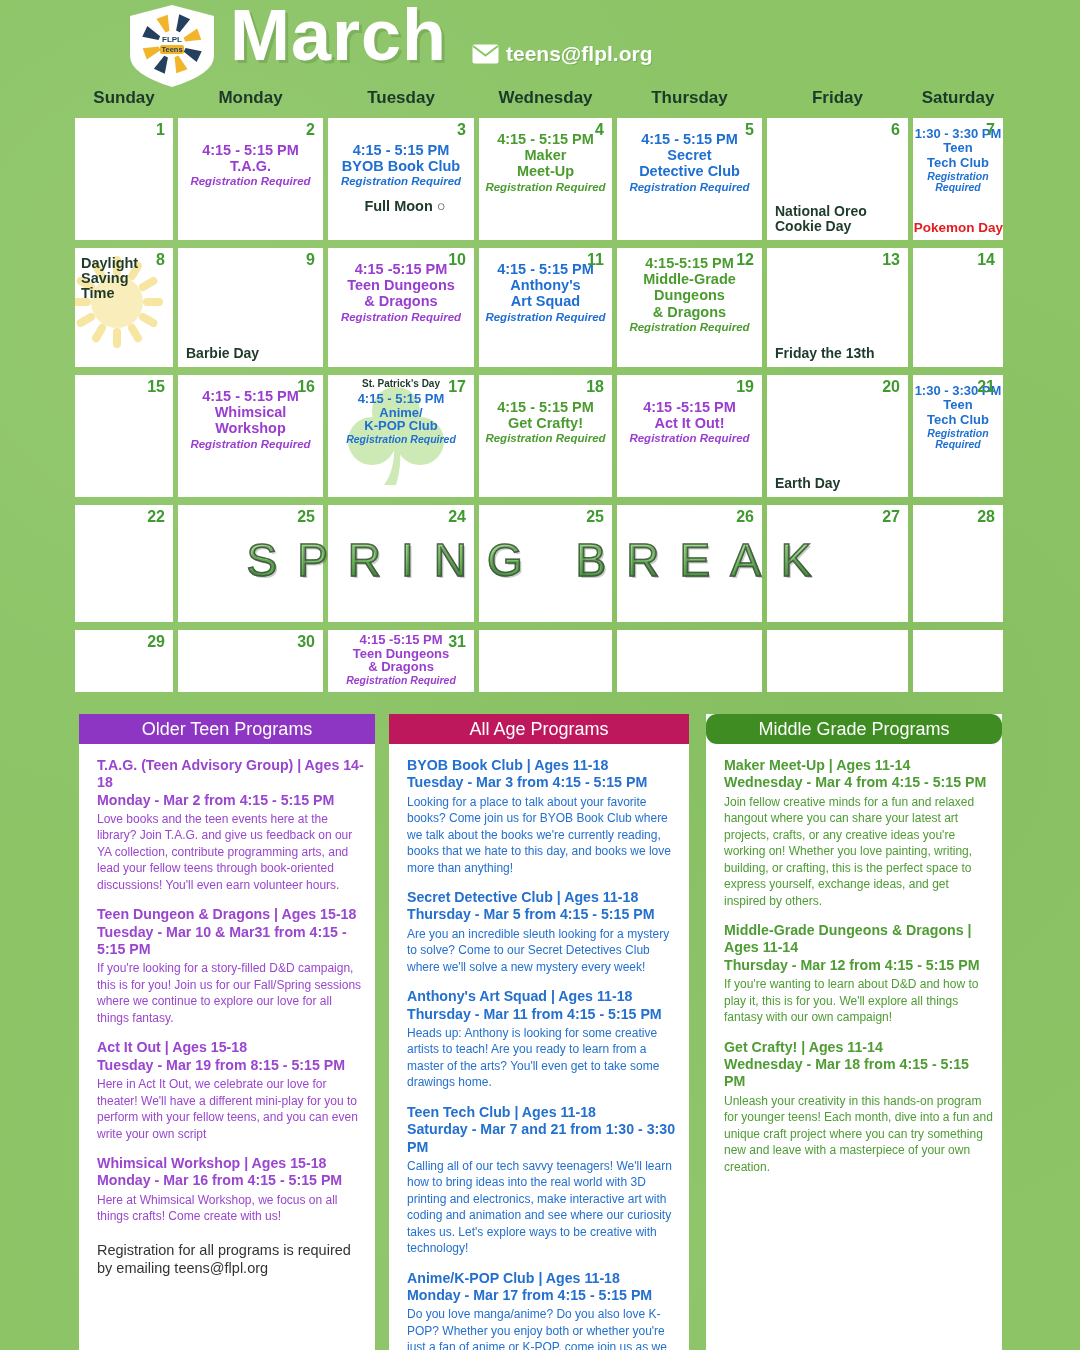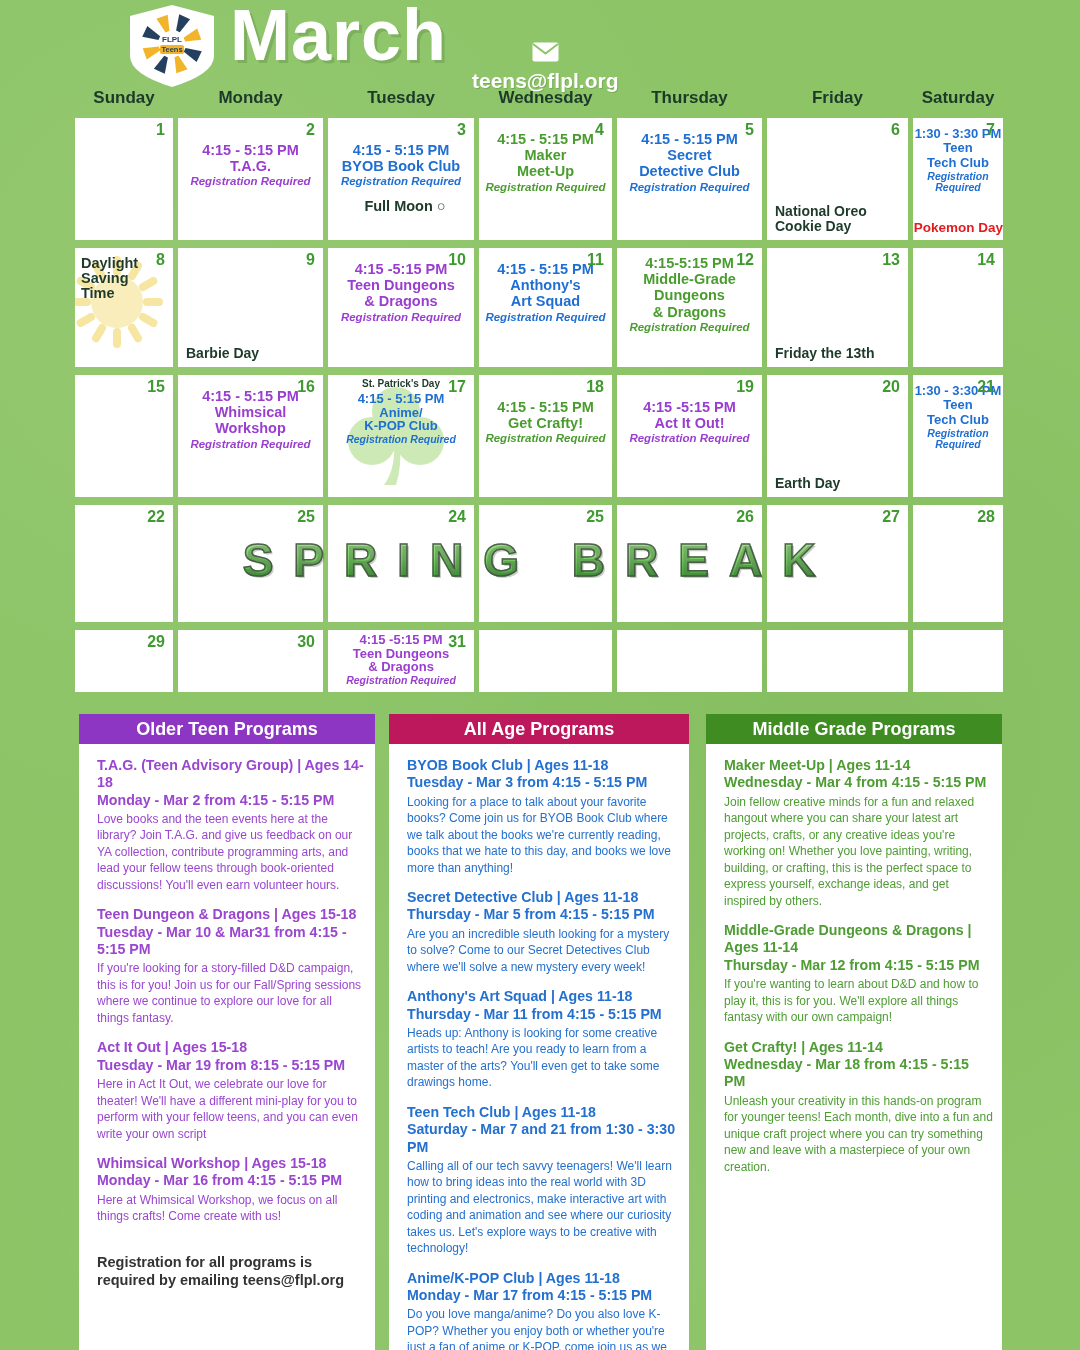--- a/index.html
+++ b/index.html
@@ -9,21 +9,21 @@
     background-color:#8cc466;
     background-image:
       radial-gradient(circle at 18% 22%, rgba(255,255,255,.07), transparent 42%),
       radial-gradient(circle at 78% 55%, rgba(30,90,20,.06), transparent 45%),
       radial-gradient(circle at 45% 85%, rgba(255,255,255,.05), transparent 40%);
   }
   
   .logo{position:absolute;left:128px;top:4px;width:88px;height:84px;}
   .title{position:absolute;left:230px;top:-6px;font-size:72px;font-weight:800;color:#fff;
          letter-spacing:1px;text-shadow:3px 3px 0 rgba(40,80,30,.18);}
-  .emailwrap{position:absolute;left:472px;top:42px;display:flex;align-items:center;gap:7px;flex-direction:column;}
+  .emailwrap{position:absolute;left:472px;top:42px;display:flex;align-items:center;gap:7px;}
   .emailwrap svg{display:block;}
   .email{font-size:21px;font-weight:700;color:#fff;text-shadow:1px 1px 0 rgba(40,80,30,.2);}
   
   .grid7{position:absolute;left:75px;display:grid;grid-template-columns:98px 145px 146px 133px 145px 141px 90px;column-gap:5px;}
   .dayhdr{top:88px;height:22px;}
   .dayhdr span{font-size:17px;font-weight:700;color:#1c392a;text-align:center;}
   .cal-row{align-items:stretch;}
   .row1{top:118px;height:122px;} .row2{top:248px;height:119px;} .row3{top:375px;height:122px;}
   .row4{top:505px;height:117px;} .row5{top:630px;height:62px;}
   .cal-cell{background:#fff;position:relative;overflow:hidden;}
@@ -42,38 +42,38 @@
   .note-bottom{position:absolute;left:8px;bottom:5px;font-size:14px;line-height:1.12;text-align:left;}
   .note-top-left{position:absolute;left:6px;top:8px;font-size:14.5px;line-height:1.05;text-align:left;z-index:2;}
   .note-top-center{position:relative;text-align:center;margin-top:3px;font-size:10px;z-index:1;}
   .note-inline{position:relative;text-align:center;margin:10px 0 0 8px;font-size:14.5px;z-index:1;}
   .note-red{position:absolute;left:0;right:0;bottom:5px;text-align:right;font-size:13.5px;color:#e51c1f;}
   .deco{position:absolute;z-index:0;}
   .deco-sun{left:-6px;top:6px;}
   .deco-shamrock{left:12px;top:4px;}
   .springbreak{
     position:absolute;left:75px;width:928px;top:533px;text-align:center;z-index:3;
-    font-size:46px;font-weight:700;letter-spacing:20px;white-space:nowrap;
+    font-size:46px;font-weight:400;letter-spacing:20px;white-space:nowrap;
     background:linear-gradient(180deg,#b2ef9d 0%,#7ed06a 45%,#2f8f2c 100%);
     -webkit-background-clip:text;background-clip:text;color:transparent;
     -webkit-text-stroke:1.5px rgba(70,75,70,.85);
     text-shadow:2px 2px 0 rgba(40,60,40,.25);
   }
   
   .pcol{position:absolute;top:714px;bottom:0;background:#fff;}
   .pcol1{left:79px;width:296px;} .pcol2{left:389px;width:300px;} .pcol3{left:706px;width:296px;}
-  .pbar{height:30px;line-height:30px;text-align:center;color:#fff;font-size:18px;font-weight:700;}
-  .pbar-purple{background:#8d36c3;} .pbar-blue{background:#be185d;} .pbar-green{background:#3f8d22;}
+  .pbar{height:30px;line-height:30px;text-align:center;color:#fff;font-size:18px;font-weight:400;}
+  .pbar-purple{background:#8d36c3;} .pbar-blue{background:#be185d;} .pbar-green{background:#3f8d22;border-radius:11px;}
   .pbody{padding:13px 9px 0 18px;}
   .pentry{margin-bottom:13px;}
   .p-title,.p-when{font-size:14.2px;font-weight:700;line-height:1.22;}
   .p-desc{font-size:12px;line-height:16.5px;margin-top:2px;}
   .tx-purple{color:#9a46cf;} .tx-blue{color:#2470cf;} .tx-green:{color:#4e9c33;}
   .tx-green{color:#4e9c33;}
-  .pfooter{margin-top:28px;font-size:14.5px;font-weight:700;color:#333;line-height:1.3;padding-right:6px;}
+  .pfooter{margin-top:16px;font-size:14.5px;font-weight:400;color:#333;line-height:1.3;padding-right:6px;}
 </style>
 </head>
 <body>
 
 <div class="logo">
   <svg width="88" height="84" viewBox="0 0 88 84">
     <path d="M44 1 L86 12 V52 Q86 70 44 83 Q2 70 2 52 V12 Z" fill="#ffffff"></path>
     <g transform="translate(44,40)">
       <g fill="#24405e">
         <path d="M-6 -30 L6 -30 L2 -14 L-2 -14 Z" transform="rotate(25)"></path>

